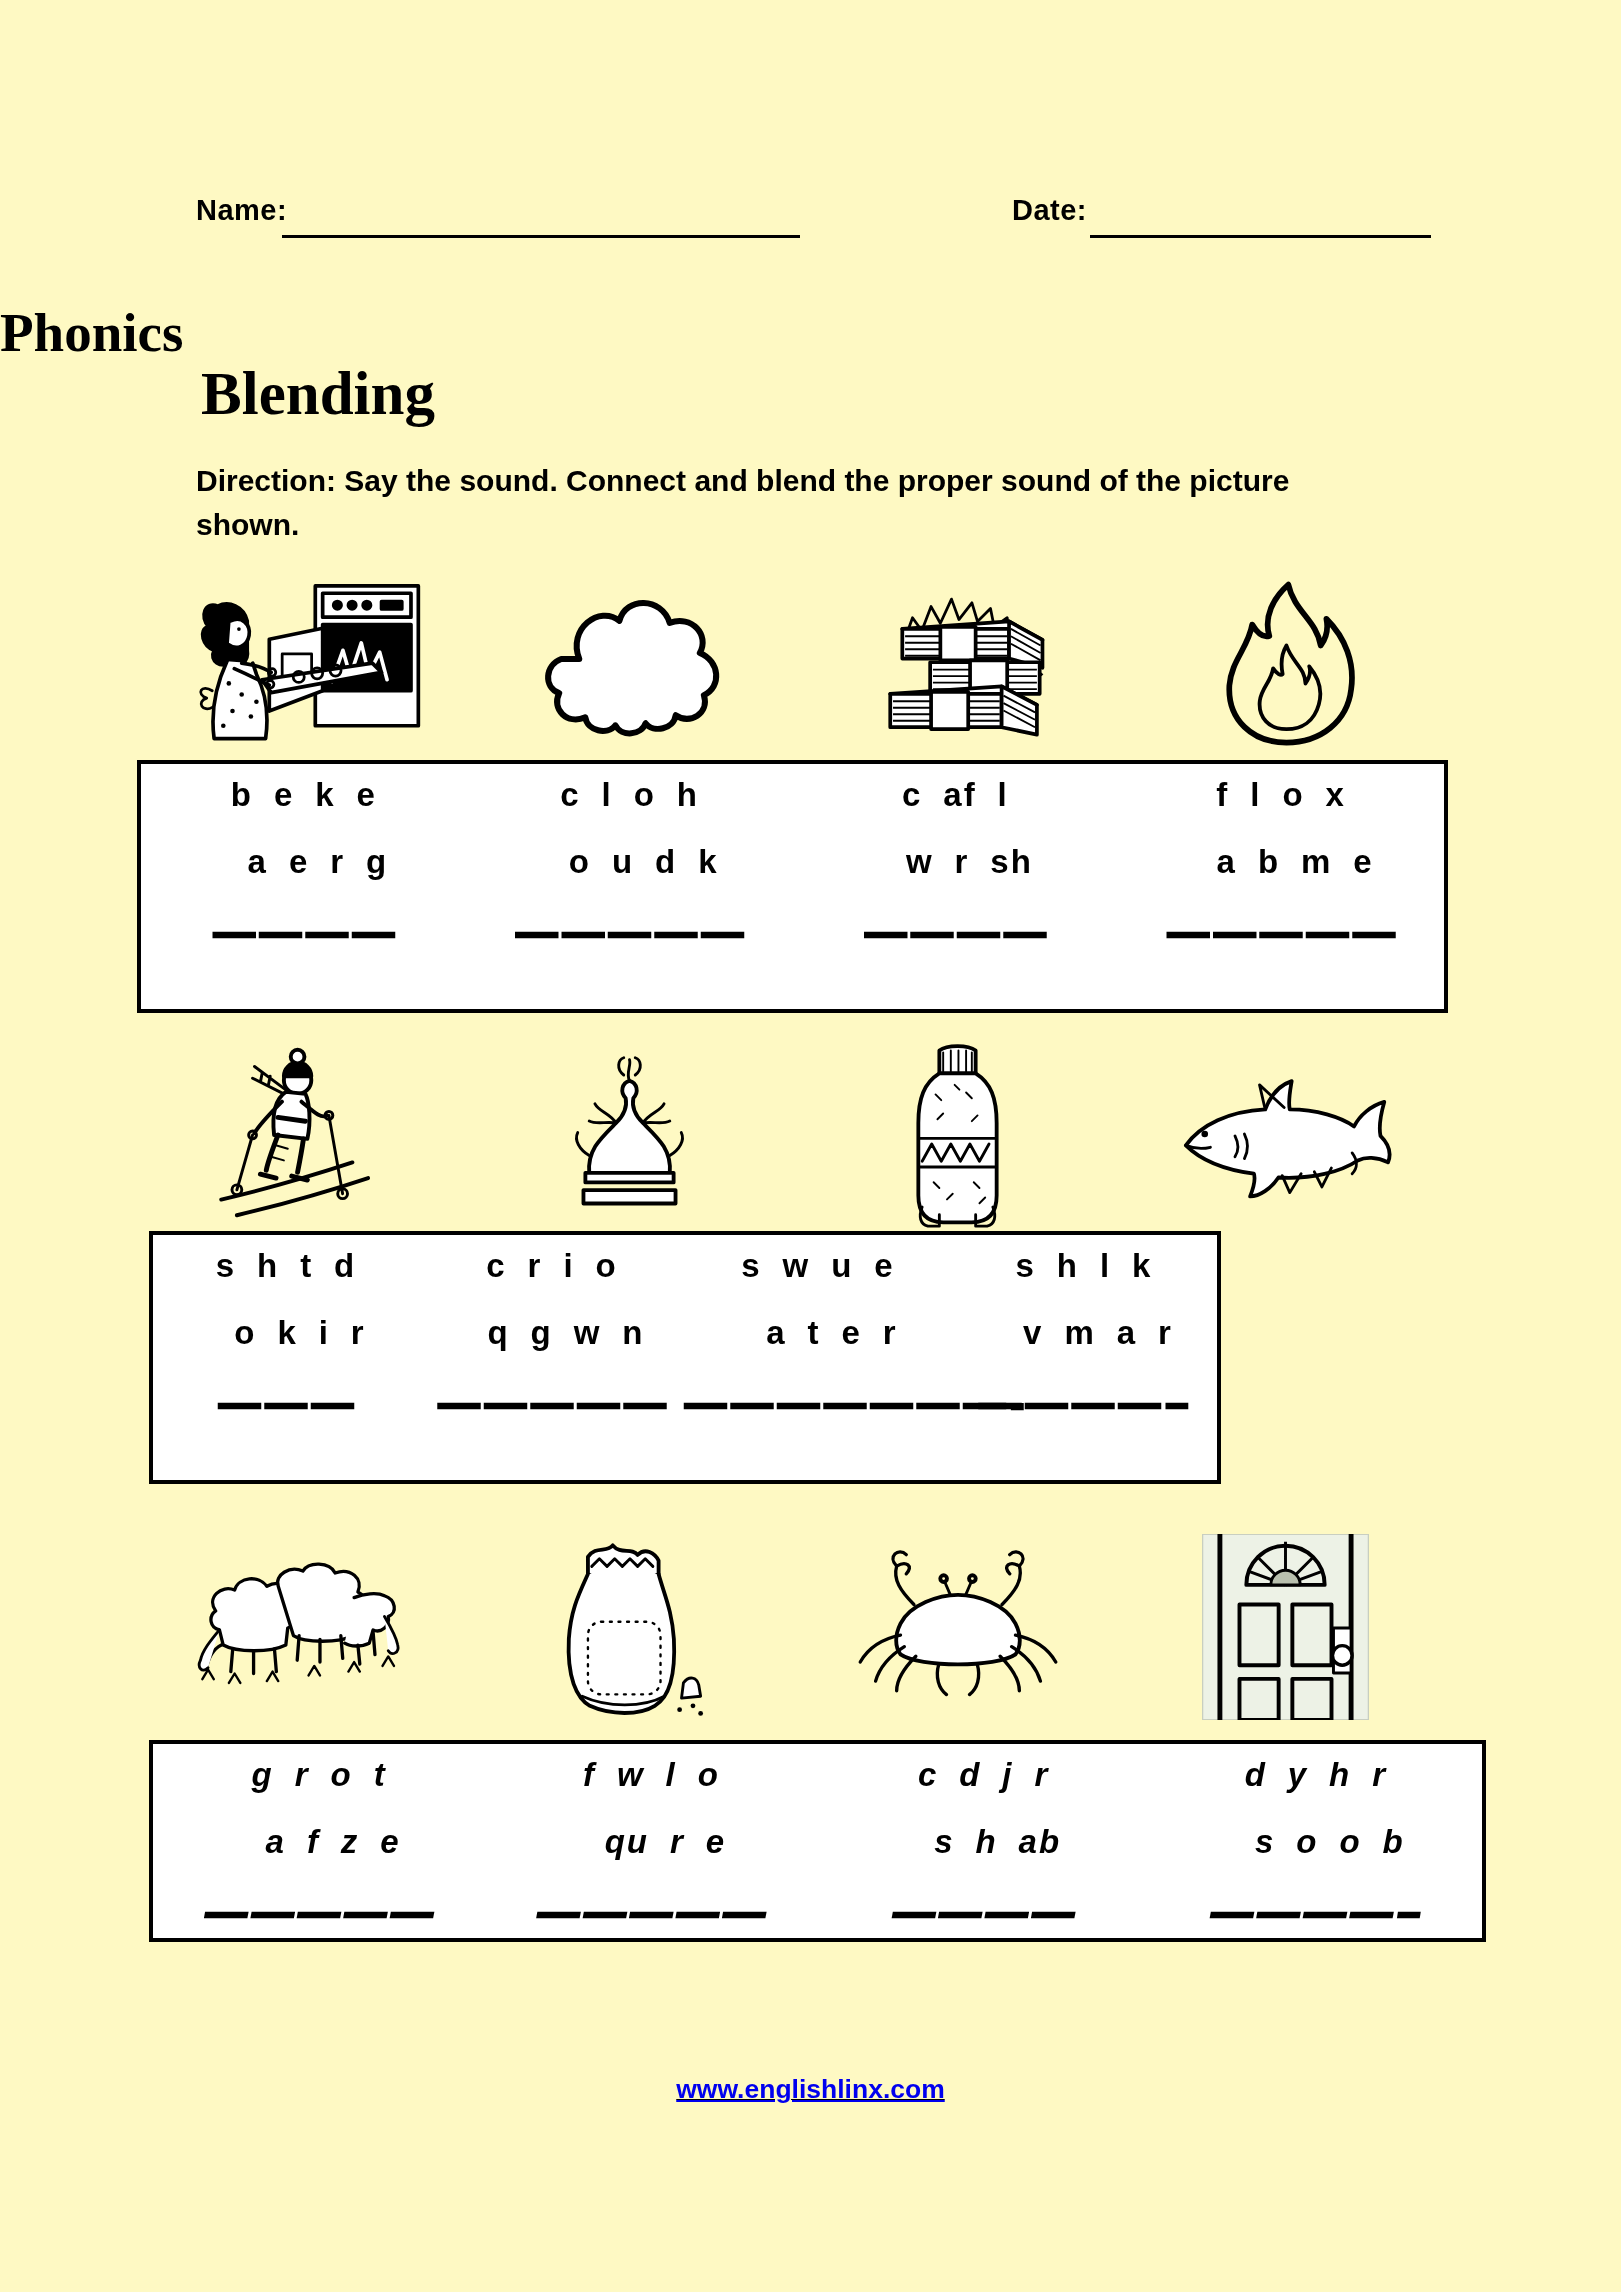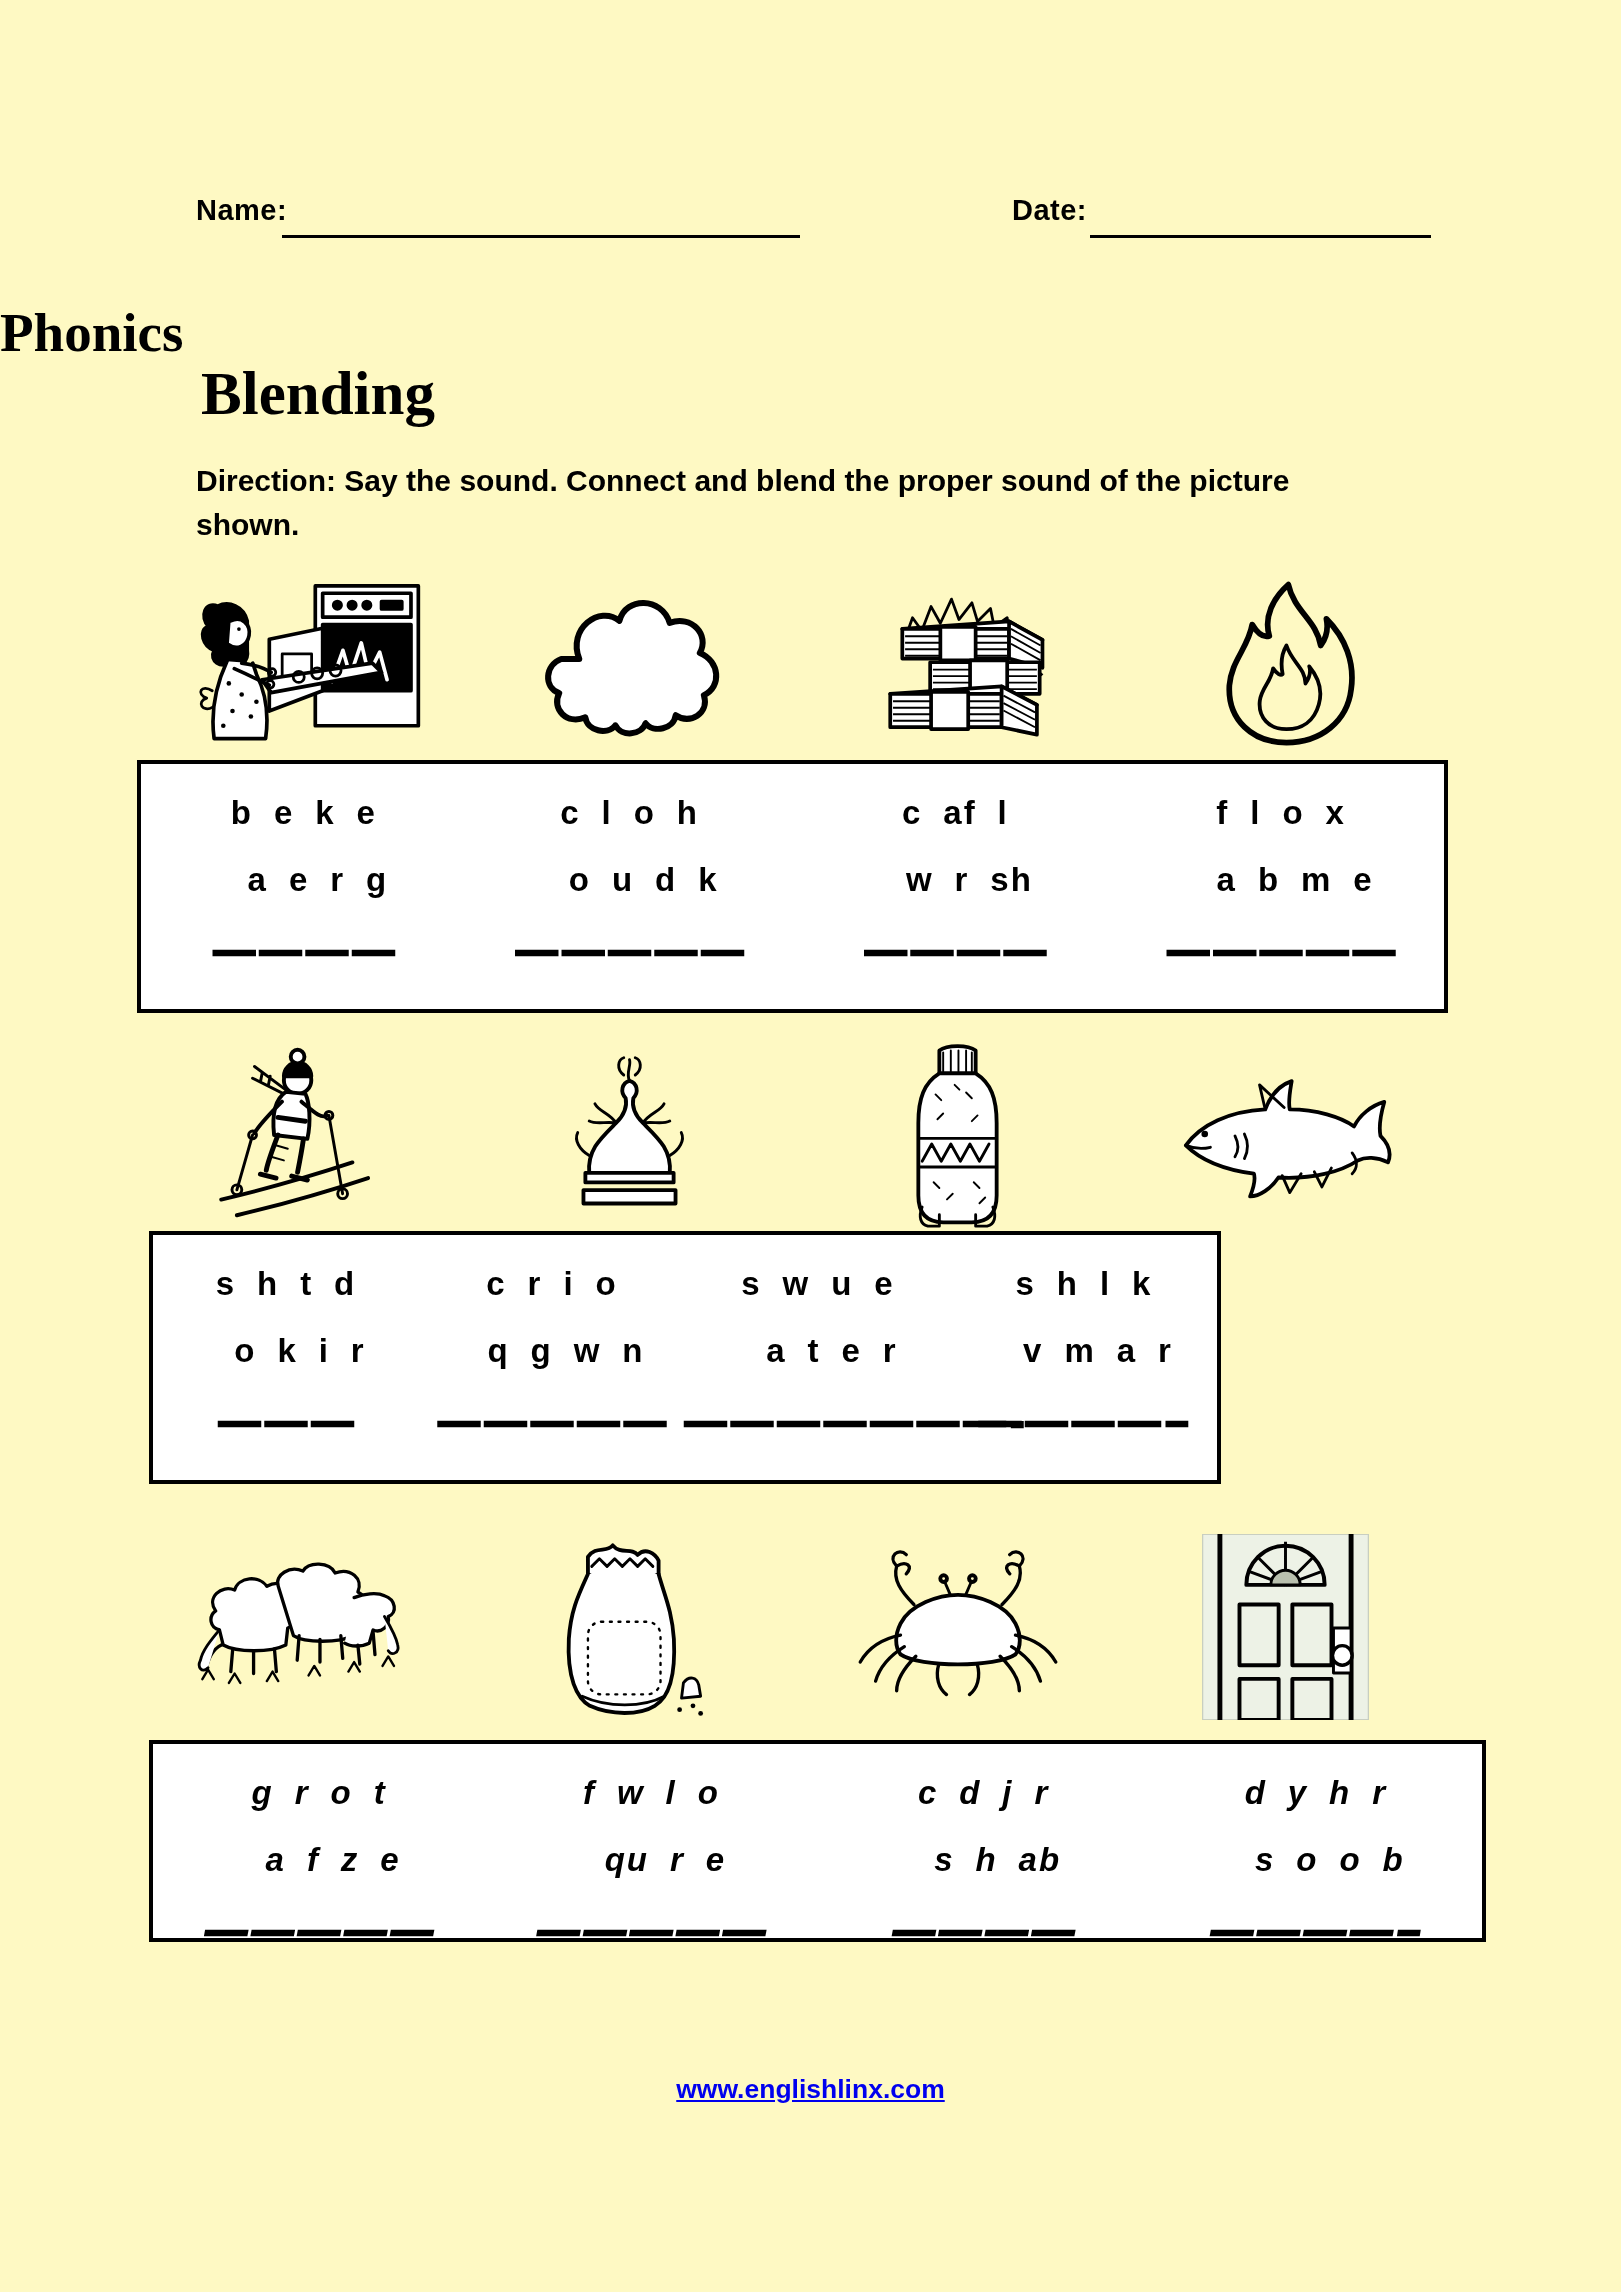--- a/index.html
+++ b/index.html
@@ -31,29 +31,29 @@
   .pic-row { position:absolute; left:137px; width:1313px; display:flex; align-items:center; }
   .pic-row-1 { top:567px; height:196px; }
   .pic-row-2 { top:1037px; height:194px; }
   .pic-row-3 { top:1529px; height:196px; }
   .pic-cell { width:25%; display:flex; justify-content:center; align-items:center; }
   
   .letter-box { position:absolute; border:4.9px solid #000; background:#fff; display:flex; }
   .box-1 { left:137px; top:760px;  width:1311px; height:253px; }
   .box-2 { left:149px; top:1231px; width:1072px; height:253px; }
   .box-3 { left:149px; top:1740px; width:1337px; height:202px;font-style:italic; }
-  .letter-cell { width:25%; text-align:center; padding-top:30px; }
+  .letter-cell { width:25%; text-align:center; padding-top:12px; }
   .letters { font-size:33px; font-weight:700; letter-spacing:2px; word-spacing:9.8px; white-space:nowrap; }
   .letters.second { margin-top:29px;margin-left:28px; }
   .blank {
     margin-top:29px; font-size:41px; font-weight:700; line-height:45px;
     word-spacing:-5.9px; white-space:nowrap; -webkit-text-stroke:2.5px #000;
   }
   
-  .footer { position:absolute; top:2074px; left:0; width:100%; text-align:center; }
+  .footer { position:absolute; top:2074px; left:0; width:100%; text-align:center;text-decoration:underline; }
   .footer a { color:#0000ee; font-size:26.5px; font-weight:700; text-decoration:underline; }
   svg { display:block; }
 </style>
 </head>
 <body>
 
 <div class="sheet">
 
   <div class="hdr-label name-label">Name:</div>
   <div class="write-line name-line"></div>

